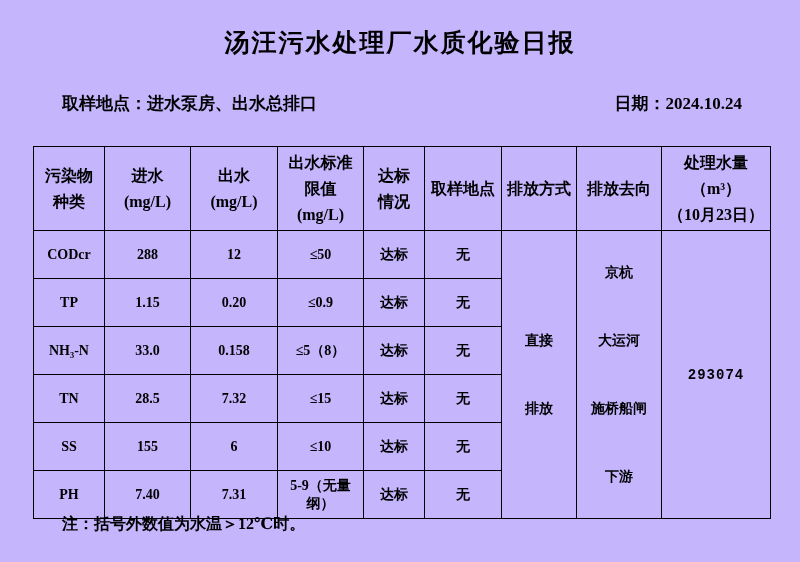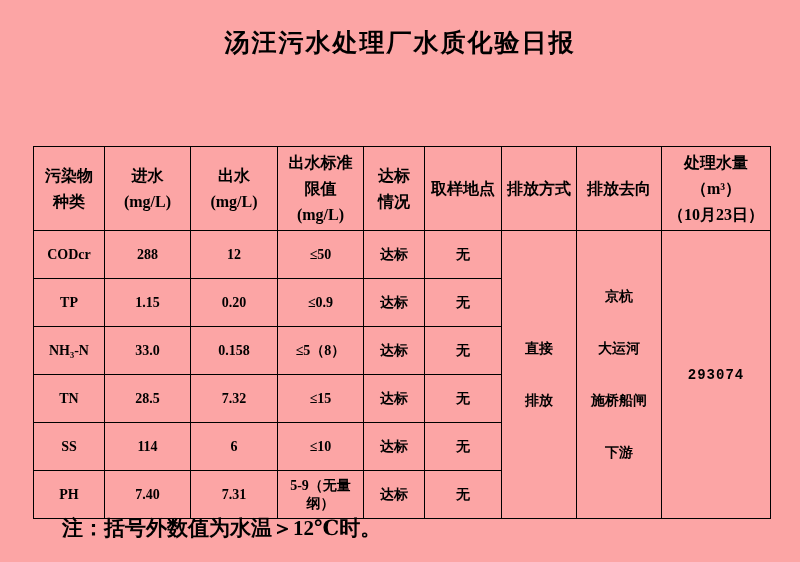--- a/index.html
+++ b/index.html
@@ -6,21 +6,21 @@
     margin: 0;
     padding: 0;
     background: #ffffff;
     color: #000000;
     font-family: "Liberation Serif", "DejaVu Serif", serif;
   }
   .page {
     position: relative;
     width: 800px;
     height: 562px;
-    background: #fca5a5;
+    background: #c4b5fd;
     overflow: hidden;
   }
   .title {
     position: absolute;
     top: 26px;
     left: 0;
     width: 800px;
     text-align: center;
     font-size: 25px;
     font-weight: bold;
@@ -60,45 +60,47 @@
   .report-table th {
     font-size: 16px;
     line-height: 26px;
     white-space: pre-line;
     font-weight: bold;
   }
   .report-table td { font-size: 14px; text-align: center; }
   .pollutant-cell { font-size: 16px; }
   .merged-cell {
     white-space: pre-line;
-    line-height: 52px;
+    line-height: 68px;
     font-size: 16px;
   }
   .volume-cell {
     font-size: 20px;
     letter-spacing: 1px;
     font-family: Liberation Mono, monospace;
   }
   .tight { font-size: 12.5px; }
   .footnote {
     position: absolute;
     top: 514px;
     left: 62px;
-    font-size: 21px;
+    font-size: 16px;
     font-weight: bold;
   }
 </style>
 </head>
 <body>
 
 <div class="page">
 
   <div class="title">汤汪污水处理厂水质化验日报</div>
 
   <div class="meta-row">
+    <span>取样地点：进水泵房、出水总排口</span>
+    <span>日期：2024.10.24</span>
   </div>
 
   <table class="report-table">
     <colgroup>
       <col style="width:71px">
       <col style="width:86px">
       <col style="width:87px">
       <col style="width:86px">
       <col style="width:61px">
       <col style="width:77px">
@@ -162,21 +164,21 @@
       <tr>
         <td class="pollutant-cell">TN</td>
         <td>28.5</td>
         <td>7.32</td>
         <td>≤15</td>
         <td>达标</td>
         <td>无</td>
       </tr>
       <tr>
         <td class="pollutant-cell">SS</td>
-        <td>114</td>
+        <td>155</td>
         <td>6</td>
         <td>≤10</td>
         <td>达标</td>
         <td>无</td>
       </tr>
       <tr>
         <td class="pollutant-cell">PH</td>
         <td>7.40</td>
         <td>7.31</td>
         <td class="tight">5-9（无量纲）</td>

